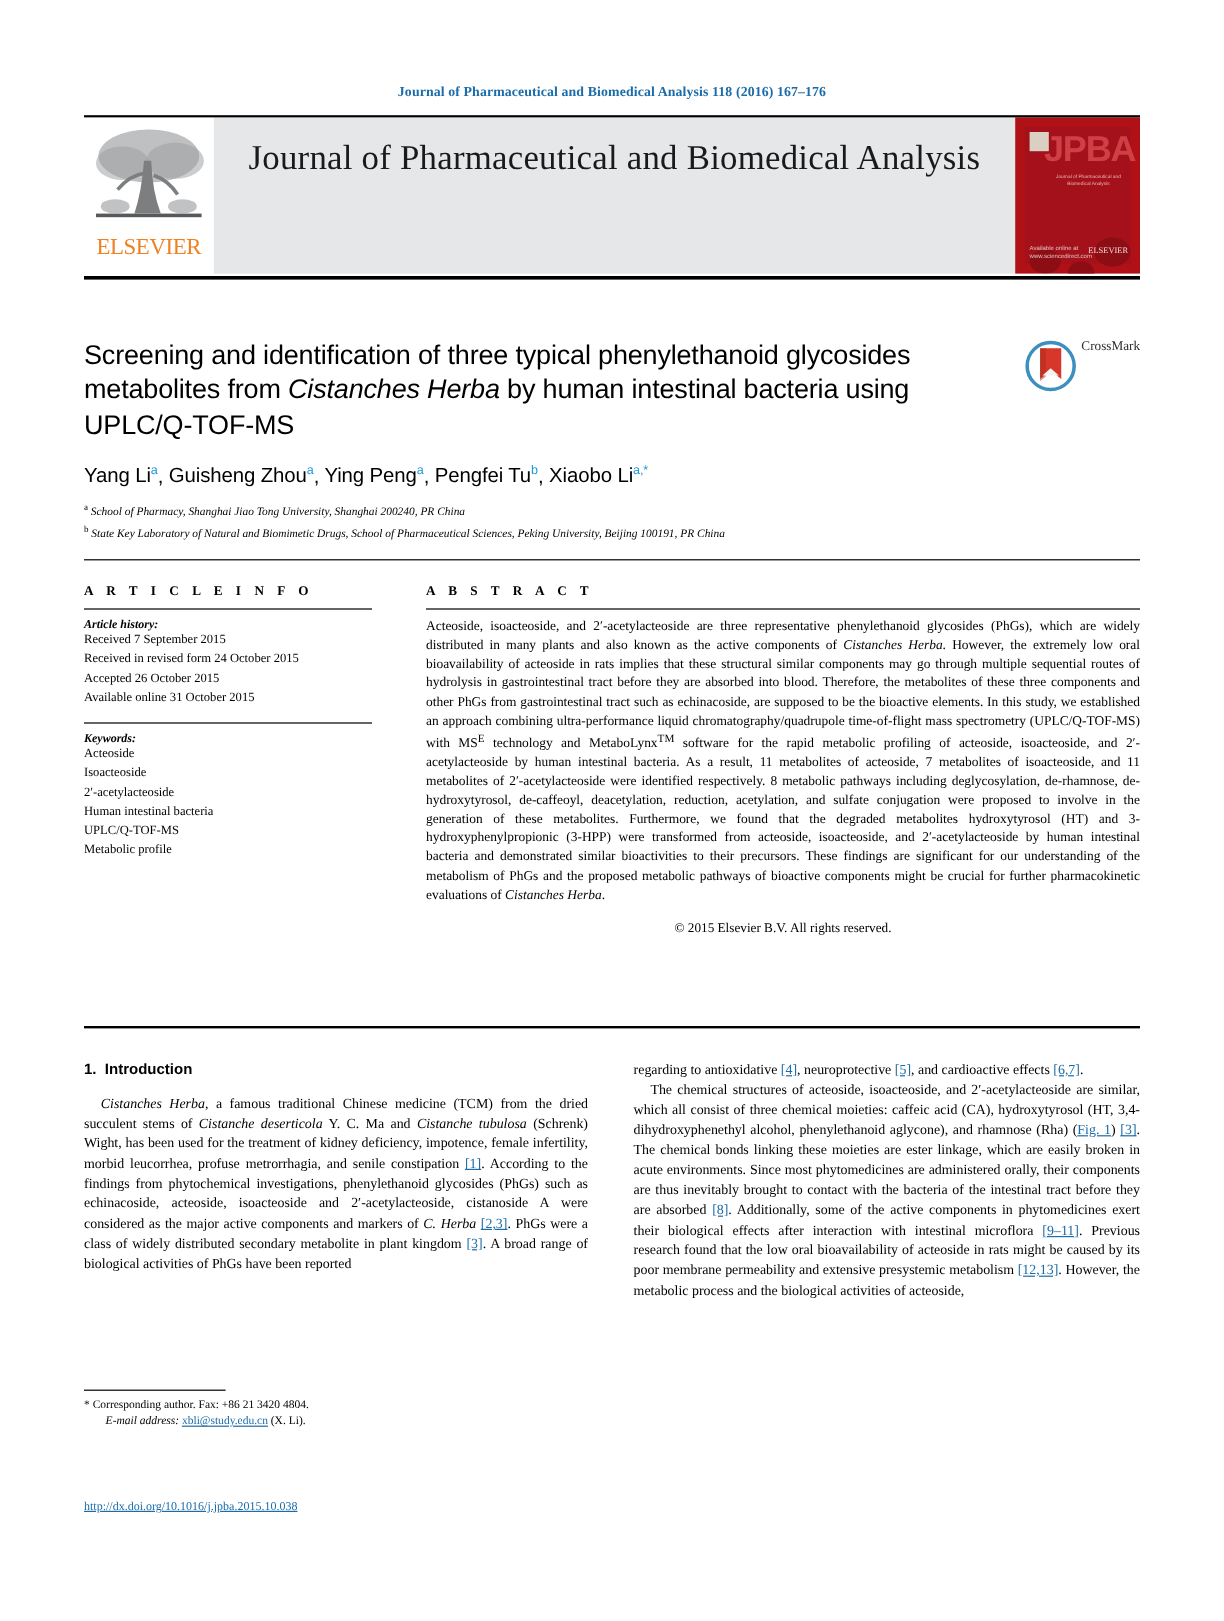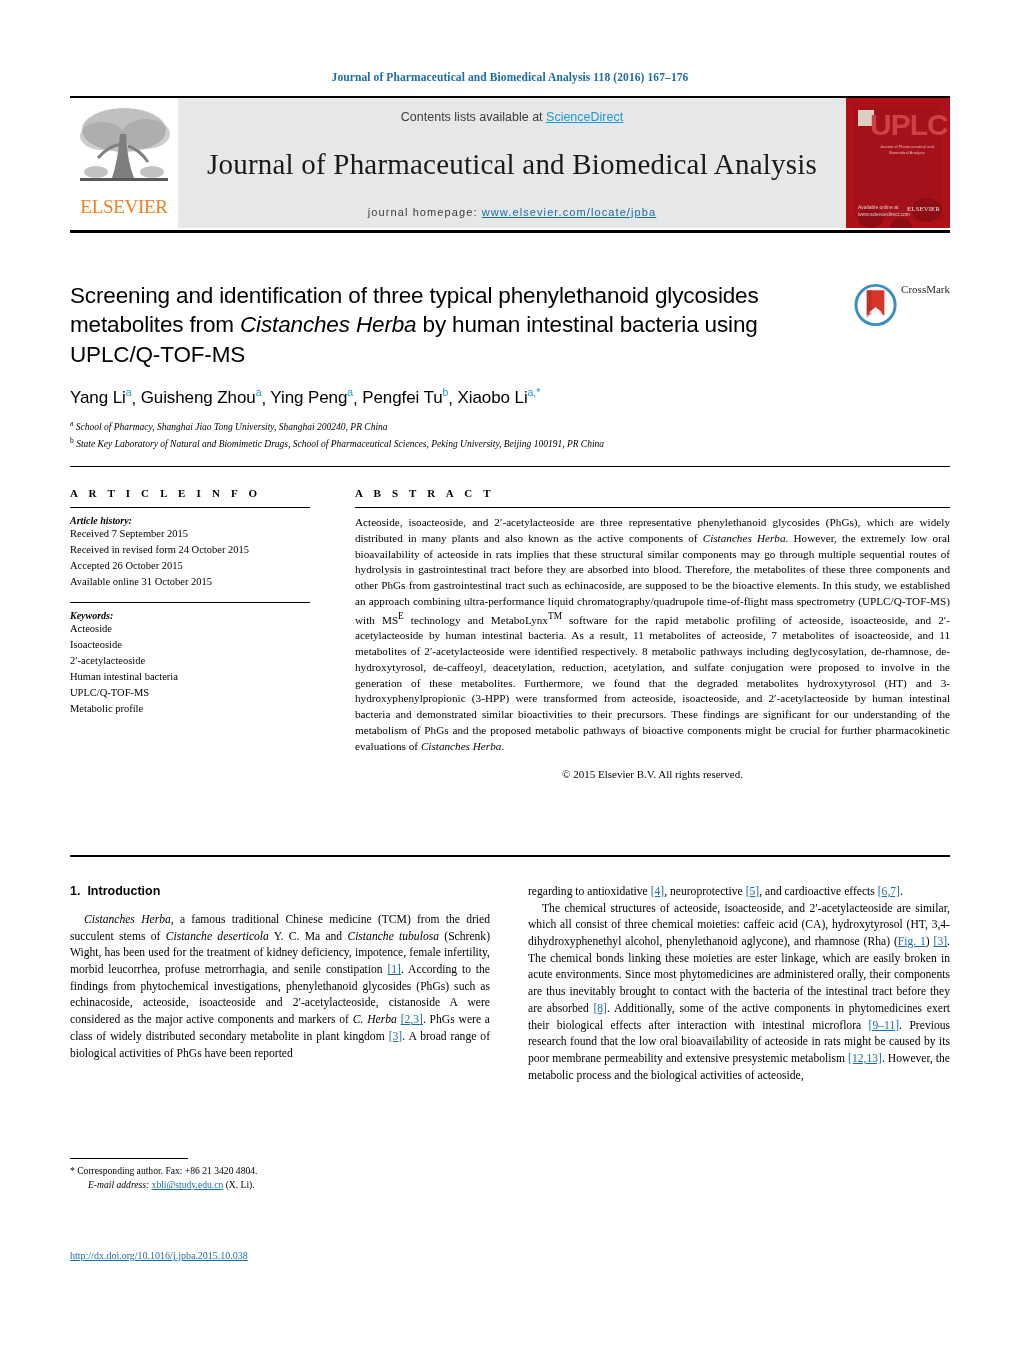--- a/index.html
+++ b/index.html
@@ -382,33 +382,27 @@
             <rect x="4" y="74" width="88" height="3" fill="#58595b"></rect>
             <ellipse cx="20" cy="68" rx="12" ry="6" fill="#97999b" opacity="0.6"></ellipse>
             <ellipse cx="76" cy="68" rx="12" ry="6" fill="#97999b" opacity="0.6"></ellipse>
           </g>
         </svg>
         <div class="elsevier-word">ELSEVIER</div>
 
       </div>
 
       <div class="masthead-center">
-        <div class="contents-line">
-          <span>Contents lists available at </span><a class="sd" href="#">ScienceDirect</a>
-        </div>
         <div class="journal-title">Journal of Pharmaceutical and Biomedical Analysis</div>
-        <div class="homepage-line">
-          <span>journal homepage: </span><a class="url" href="#">www.elsevier.com/locate/jpba</a>
-        </div>
       </div>
 
       <div class="cover">
         <div class="cov-inner"></div>
         <div class="cov-badge"></div>
-        <div class="jpba">UPLC</div>
+        <div class="jpba">JPBA</div>
         <div class="cov-sub">Journal of Pharmaceutical and Biomedical Analysis</div>
         <div class="blob" style="left:12px; top:110px; width:26px; height:20px;"></div>
         <div class="blob" style="left:44px; top:120px; width:22px; height:18px;"></div>
         <div class="blob" style="left:66px; top:100px; width:30px; height:24px;"></div>
 
         <div class="cov-foot">Available online at
 www.sciencedirect.com</div>
         <div class="cov-els">ELSEVIER</div>
       </div>
 

